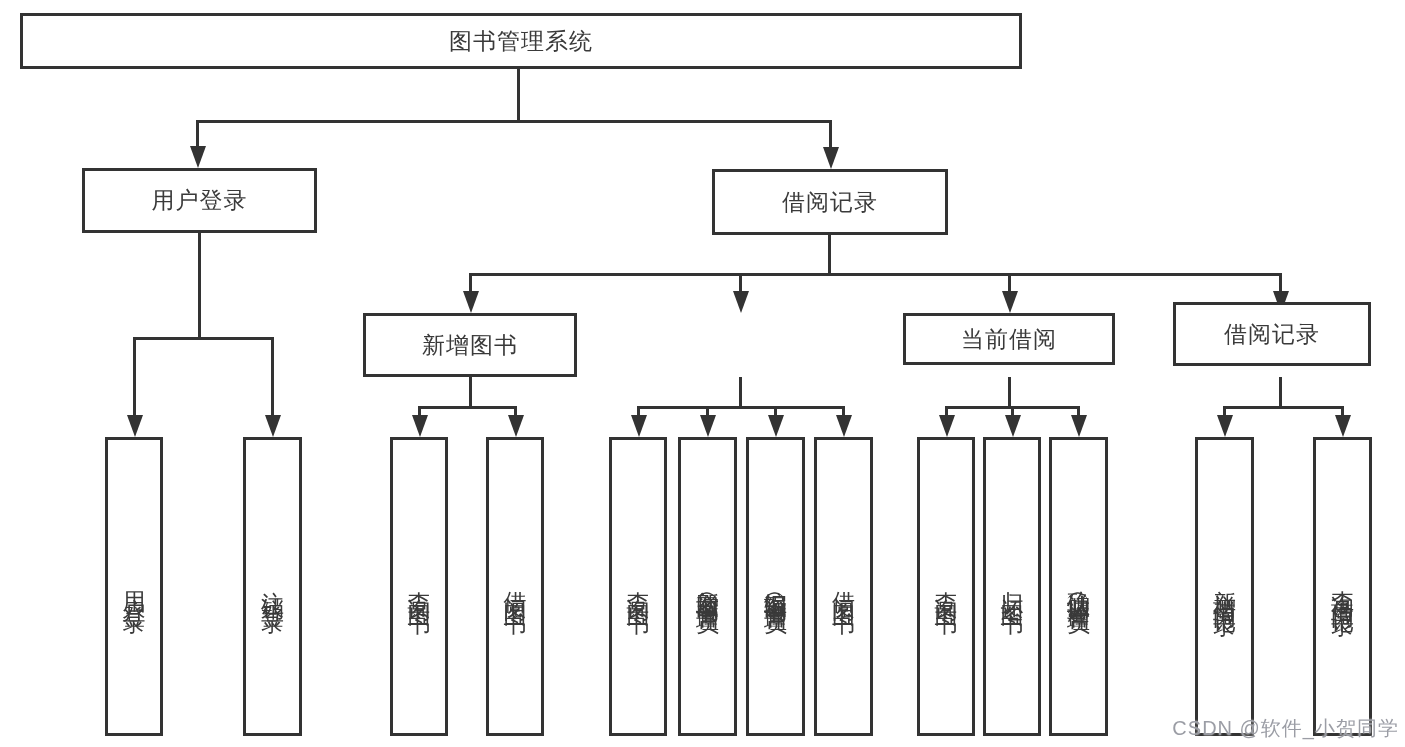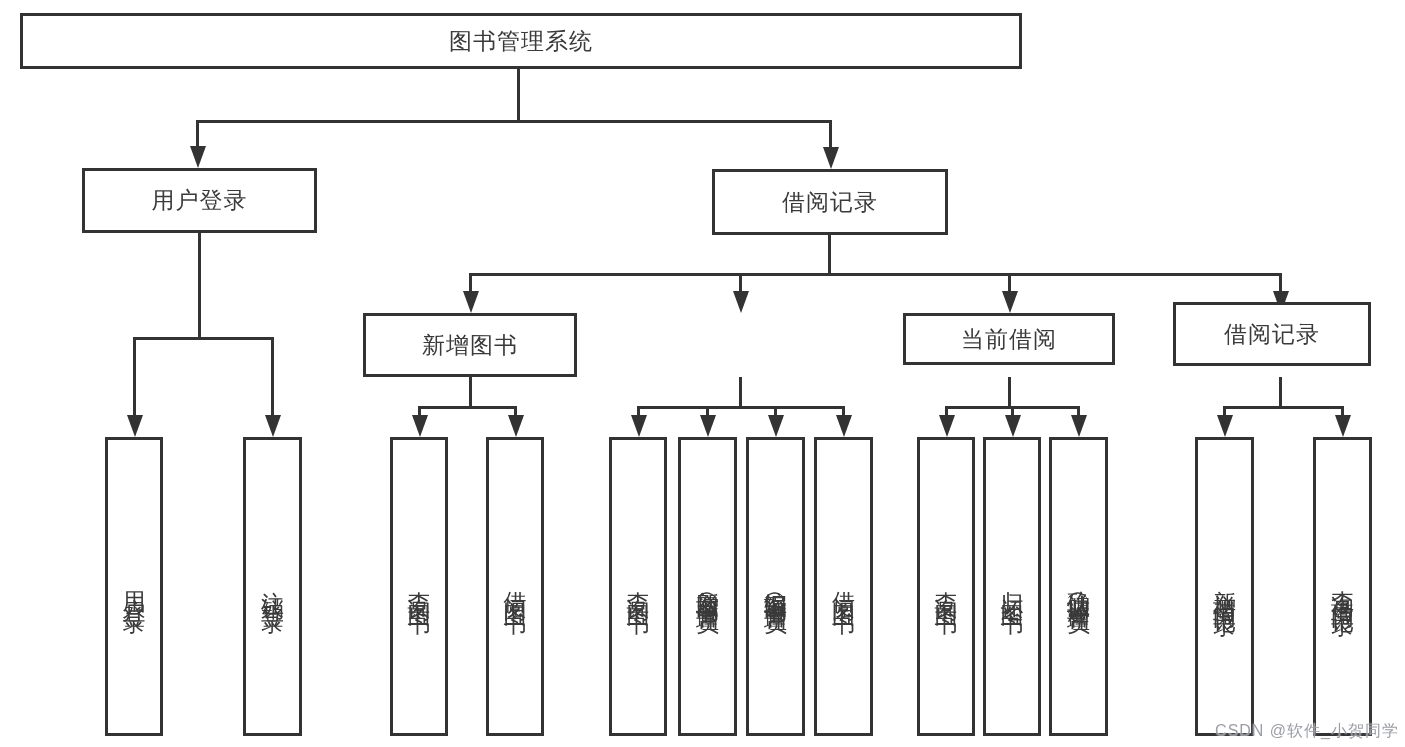--- a/index.html
+++ b/index.html
@@ -42,21 +42,21 @@
     left:50%;bottom:-22px;
     transform:translateX(-50%);
     width:0;height:0;
     border-left:8px solid transparent;
     border-right:8px solid transparent;
     border-top:22px solid #333333;
   }
   .watermark{
     position:absolute;
     right:6px;bottom:5px;
-    font-size:16px;
+    font-size:20px;
     letter-spacing:1px;
     color:rgba(150,152,160,0.95);
     text-shadow:0 0 2px #ffffff;
     z-index:5;
     white-space:nowrap;
   }
 </style>
 </head>
 <body>
 

